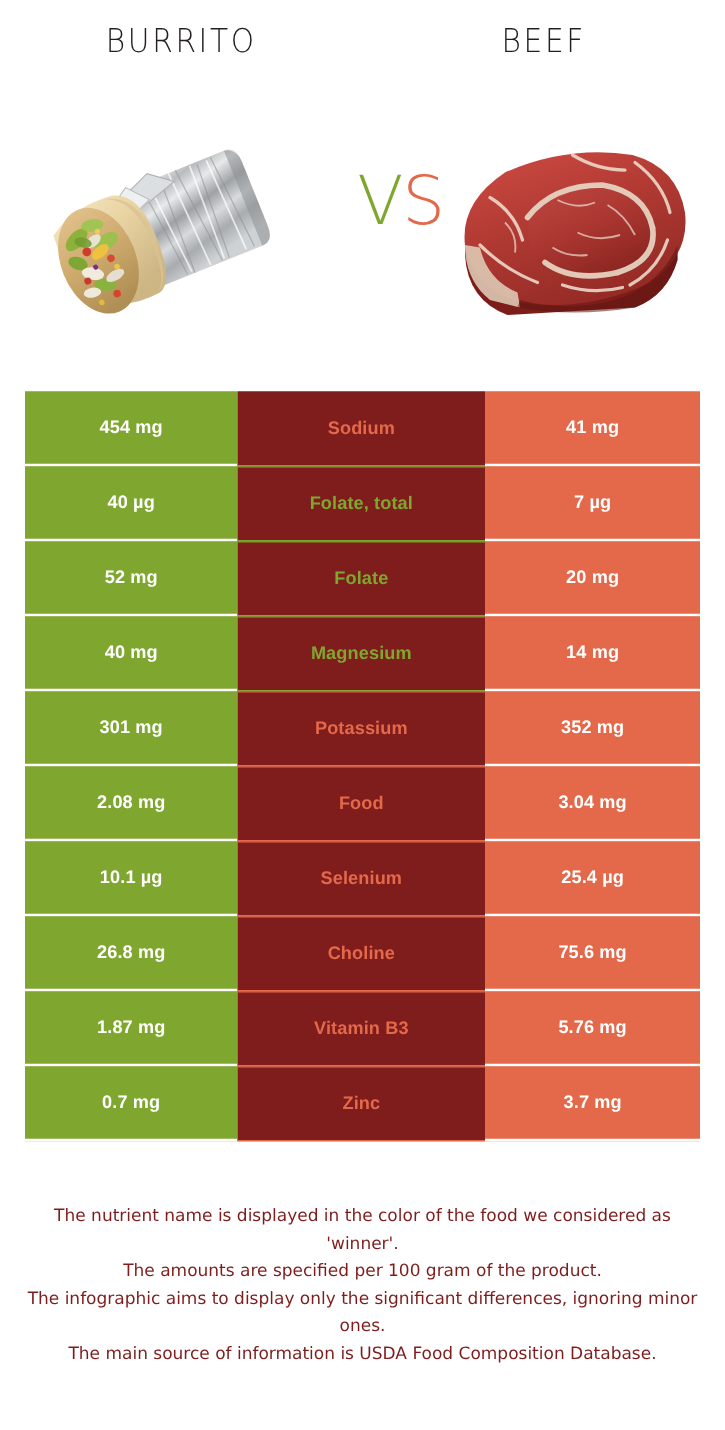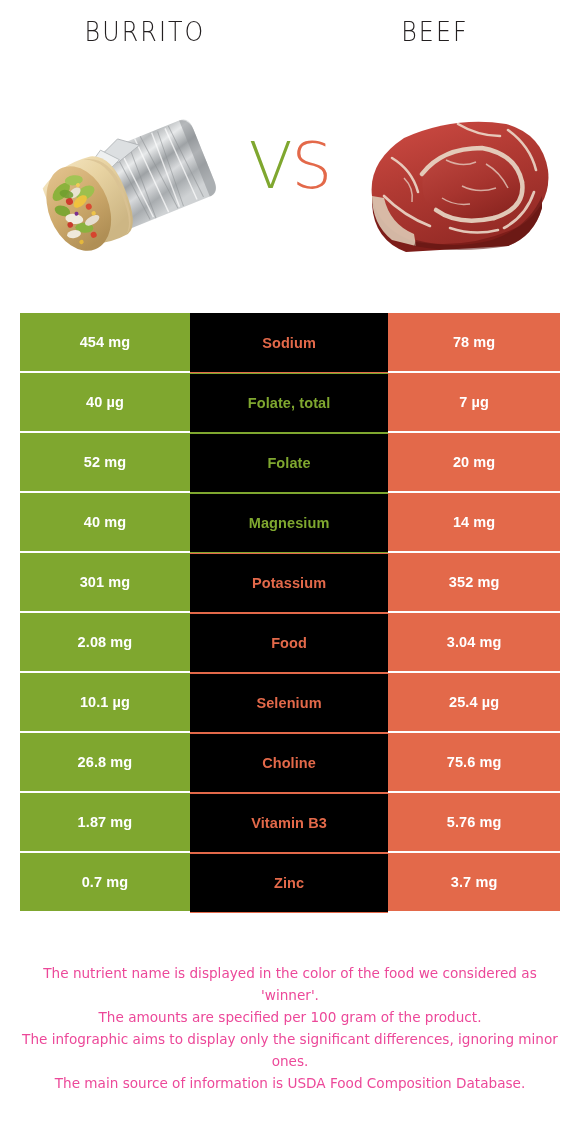--- a/index.html
+++ b/index.html
@@ -57,22 +57,22 @@
     left: 358px;
     top: 8px;
     width: 205px;
     height: 175px;
   }
   .vs {
     position: absolute;
     left: 225px;
     top: 42px;
     width: 130px;
-    text-align: center;
-    font-size: 64px;
+    text-align: right;
+    font-size: 54px;
     font-weight: 300;
     letter-spacing: -1px;
     line-height: 1;
     font-family: "DejaVu Sans", sans-serif;
   }
   .vs .v { color: #7FA72F; }
   .vs .s { color: #E3694A; }
 
   
   .burrito-svg, .beef-svg { display:block; width:100%; height:100%; }
@@ -105,40 +105,40 @@
     border-bottom: 2px solid #ffffff;
   }
   .cell-right {
     width: 182px;
     background: #E3694A;
     color: #ffffff;
     border-bottom: 2px solid #ffffff;
   }
   .cell-mid {
     width: 210px;
-    background: #000000;
+    background: #7f1d1d;
     font-weight: 600;
     font-size: 14.5px;
     border-top: 1px solid transparent;
     border-bottom: 1px solid transparent;
   }
   .row:first-child .cell-mid { border-top-color: transparent; }
   .mid-green { color: #7FA72F; border-bottom-color: #7FA72F; border-top-color: #7FA72F; }
   .mid-orange { color: #E3694A; border-bottom-color: #E3694A; border-top-color: #E3694A; }
 
   
   .footer {
     position: absolute;
     left: 20px;
     top: 962px;
     width: 540px;
     text-align: center;
     font-size: 13.6px;
     line-height: 22px;
-    color: #ec4899;
+    color: #7f1d1d;
     font-family: "DejaVu Sans", sans-serif;
   }
   .footer-line { display: block; }
 </style>
 </head>
 <body>
 
 <div class="titles">
   <div class="title title-left">BURRITO</div>
   <div class="title title-right">BEEF</div>
@@ -282,21 +282,21 @@
 
       <path d="M56 146 Q100 154 150 146 Q176 136 184 108 L184 96 Q170 128 134 140 Q96 150 58 140 Z" fill="#5f1512" opacity="0.55"></path>
     </svg>
   </div>
 </div>
 
 <div class="table" id="tableRoot">
     <div class="row">
       <div class="cell cell-left">454 mg</div>
       <div class="cell cell-mid mid-orange">Sodium</div>
-      <div class="cell cell-right">78 mg</div>
+      <div class="cell cell-right">41 mg</div>
     </div>
     <div class="row">
       <div class="cell cell-left">40 µg</div>
       <div class="cell cell-mid mid-green">Folate, total</div>
       <div class="cell cell-right">7 µg</div>
     </div>
     <div class="row">
       <div class="cell cell-left">52 mg</div>
       <div class="cell cell-mid mid-green">Folate</div>
       <div class="cell cell-right">20 mg</div>

